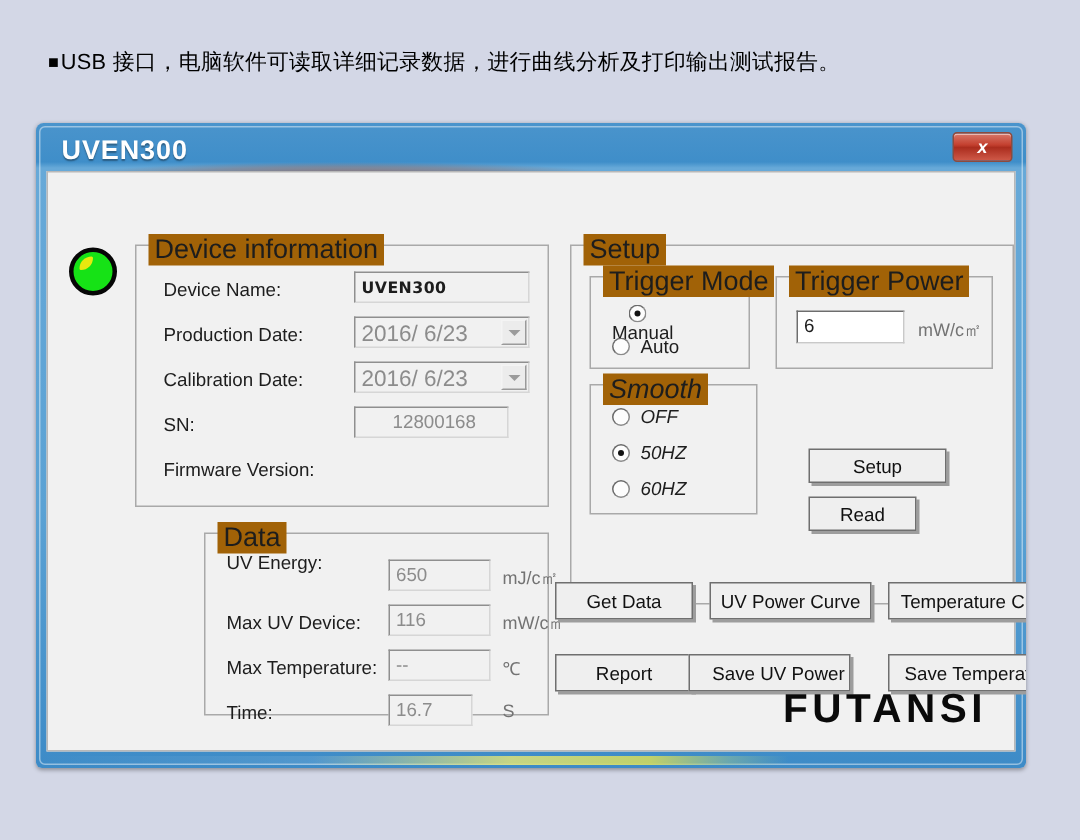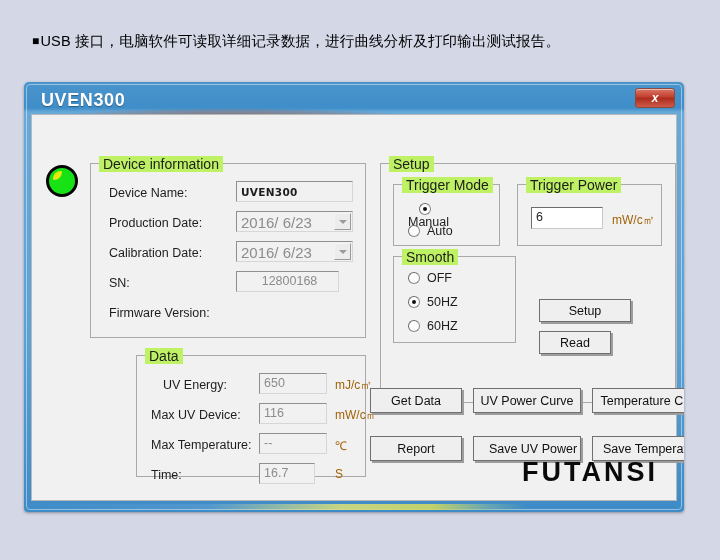--- a/index.html
+++ b/index.html
@@ -155,45 +155,45 @@
   
   .groupbox {
     position: absolute;
     border: 1px solid #a9a9a9;
     box-sizing: border-box;
   }
   .groupbox > .gb-title {
     position: absolute;
     top: -8px;
     left: 8px;
-    background: #bef264;
+    background: #a16207;
     padding: 0 4px;
-    font-size: 14px;
+    font-size: 18px;
     color: #1d1d1d;
     white-space: nowrap;
   }
 
   #gb-device       { left: 58px;  top: 48px;  width: 276px; height: 175px; }
   #gb-setup        { left: 348px; top: 48px;  width: 296px; height: 240px; }
   #gb-trigger-mode { left: 12px;  top: 20px;  width: 107px; height: 62px;  }
   #gb-trigger-power{ left: 136px; top: 20px;  width: 145px; height: 62px;  }
-  #gb-smooth       { left: 12px;  top: 92px;  width: 123px; height: 87px;  }
+  #gb-smooth       { left: 12px;  top: 92px;  width: 112px; height: 87px; font-style: italic;  }
   #gb-data         { left: 104px; top: 240px; width: 230px; height: 122px; }
 
   
   .field-label {
     position: absolute;
     font-size: 12.5px;
     color: #1d1d1d;
     white-space: nowrap;
   }
   .unit-label {
     position: absolute;
     font-size: 12px;
-    color: #a16207;
+    color: #737373;
     white-space: nowrap;
   }
 
   
   .textbox {
     position: absolute;
     box-sizing: border-box;
     background: #f1f1f1;
     border: 1px solid #d6d6d6;
     border-top: 1px solid #8f8f8f;
@@ -404,39 +404,39 @@
         </div>
       </div>
 
       <div class="button" style="left:158px; top:135px; width:92px; height:23px;">Setup</div>
       <div class="button" style="left:158px; top:167px; width:72px; height:23px;">Read</div>
     </div>
 
     <div class="groupbox" id="gb-data">
       <span class="gb-title">Data</span>
 
-      <span class="field-label" style="left:14px; top:22px;margin-left:12px;">UV Energy:</span>
+      <span class="field-label" style="left:14px; top:12px;">UV Energy:</span>
       <span class="field-label" style="left:14px; top:52px;">Max UV Device:</span>
       <span class="field-label" style="left:14px; top:82px;">Max Temperature:</span>
       <span class="field-label" style="left:14px; top:112px;">Time:</span>
 
       <div class="textbox" style="left:122px; top:17px;  width:68px; height:21px;">650</div>
       <div class="textbox" style="left:122px; top:47px;  width:68px; height:21px;">116</div>
       <div class="textbox" style="left:122px; top:77px;  width:68px; height:21px;">--</div>
       <div class="textbox" style="left:122px; top:107px; width:56px; height:21px;">16.7</div>
 
       <span class="unit-label" style="left:198px; top:21px;">mJ/c㎡</span>
       <span class="unit-label" style="left:198px; top:51px;">mW/c㎡</span>
       <span class="unit-label" style="left:198px; top:81px;">℃</span>
       <span class="unit-label" style="left:198px; top:111px;">S</span>
     </div>
 
     <div class="button" style="left:338px; top:273px; width:92px;  height:25px;">Get Data</div>
     <div class="button" style="left:441px; top:273px; width:108px; height:25px;">UV Power Curve</div>
     <div class="button" style="left:560px; top:273px; width:124px; height:25px;">Temperature Curve</div>
 
     <div class="button" style="left:338px; top:321px; width:92px;  height:25px;">Report</div>
-    <div class="button" style="left:441px; top:321px; width:108px; height:25px;padding-left:12px;">Save UV Power</div>
+    <div class="button" style="left:427px; top:321px; width:108px; height:25px;padding-left:12px;">Save UV Power</div>
     <div class="button" style="left:560px; top:321px; width:124px; height:25px;">Save Temperature</div>
 
     <div id="brand">FUTANSI</div>
   </div>
 </div>
 
 </body></html>

